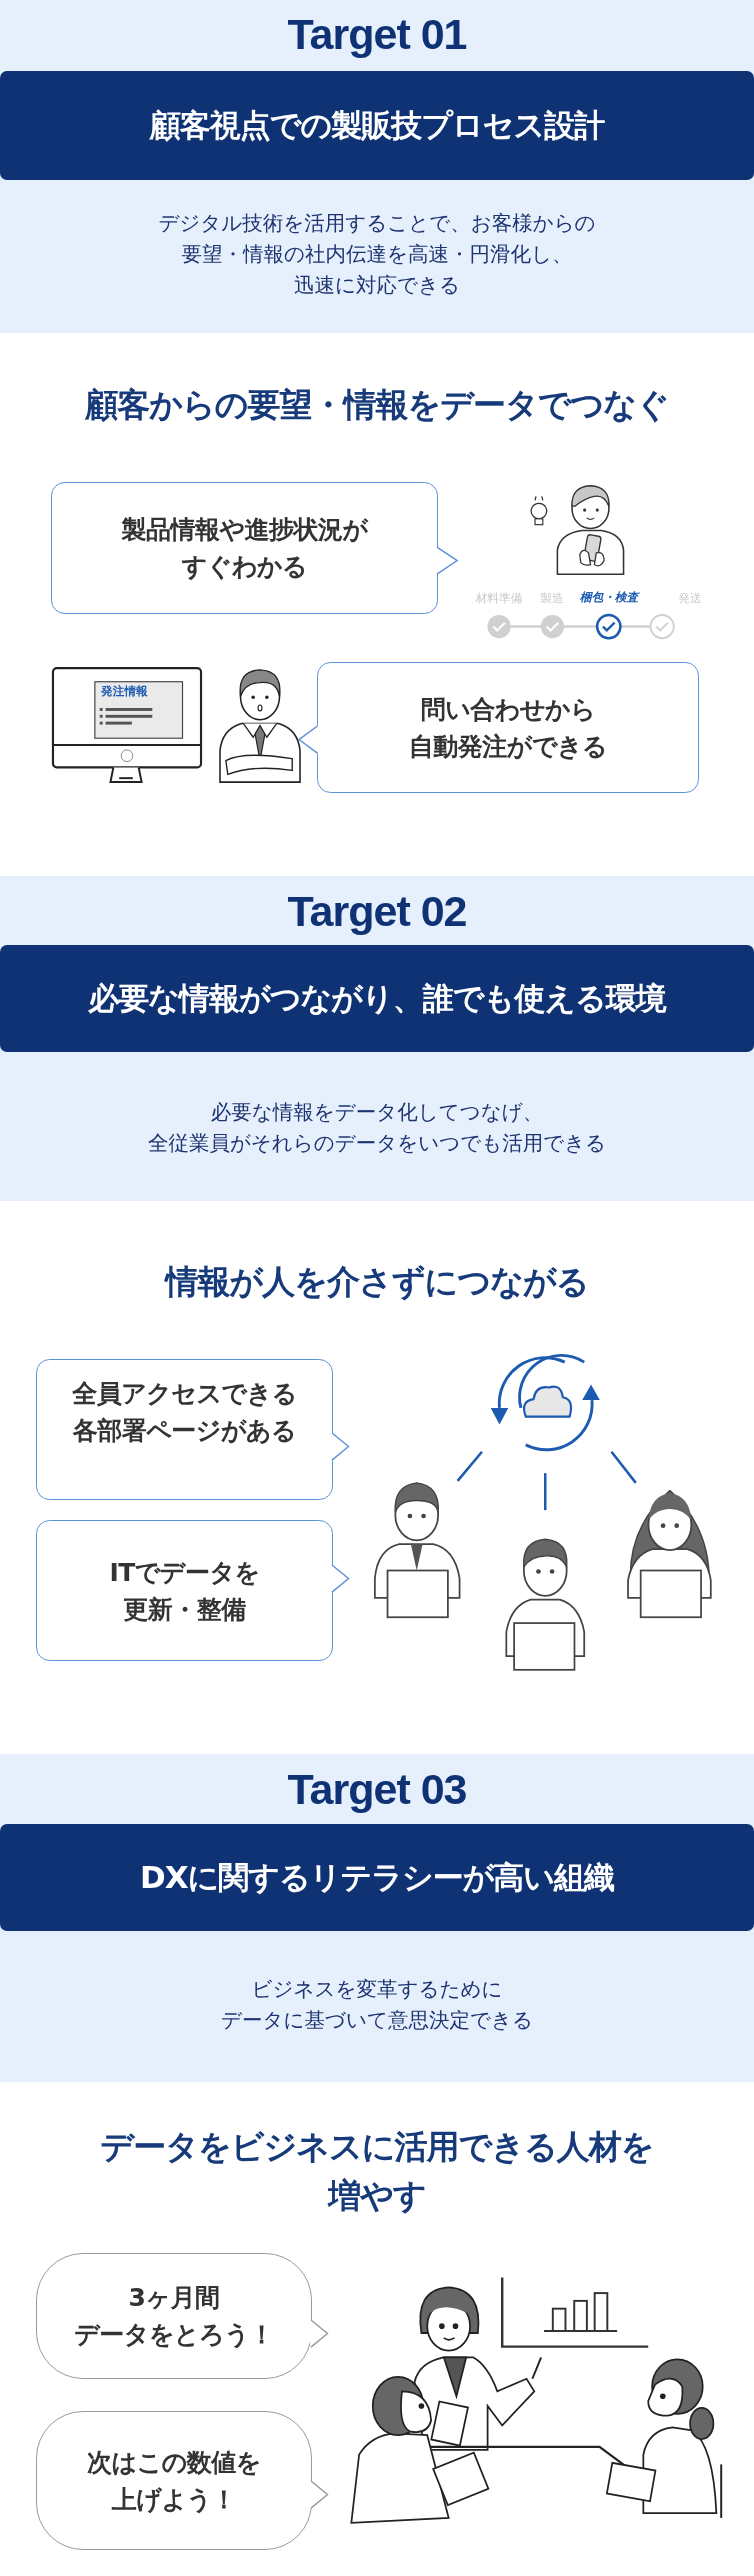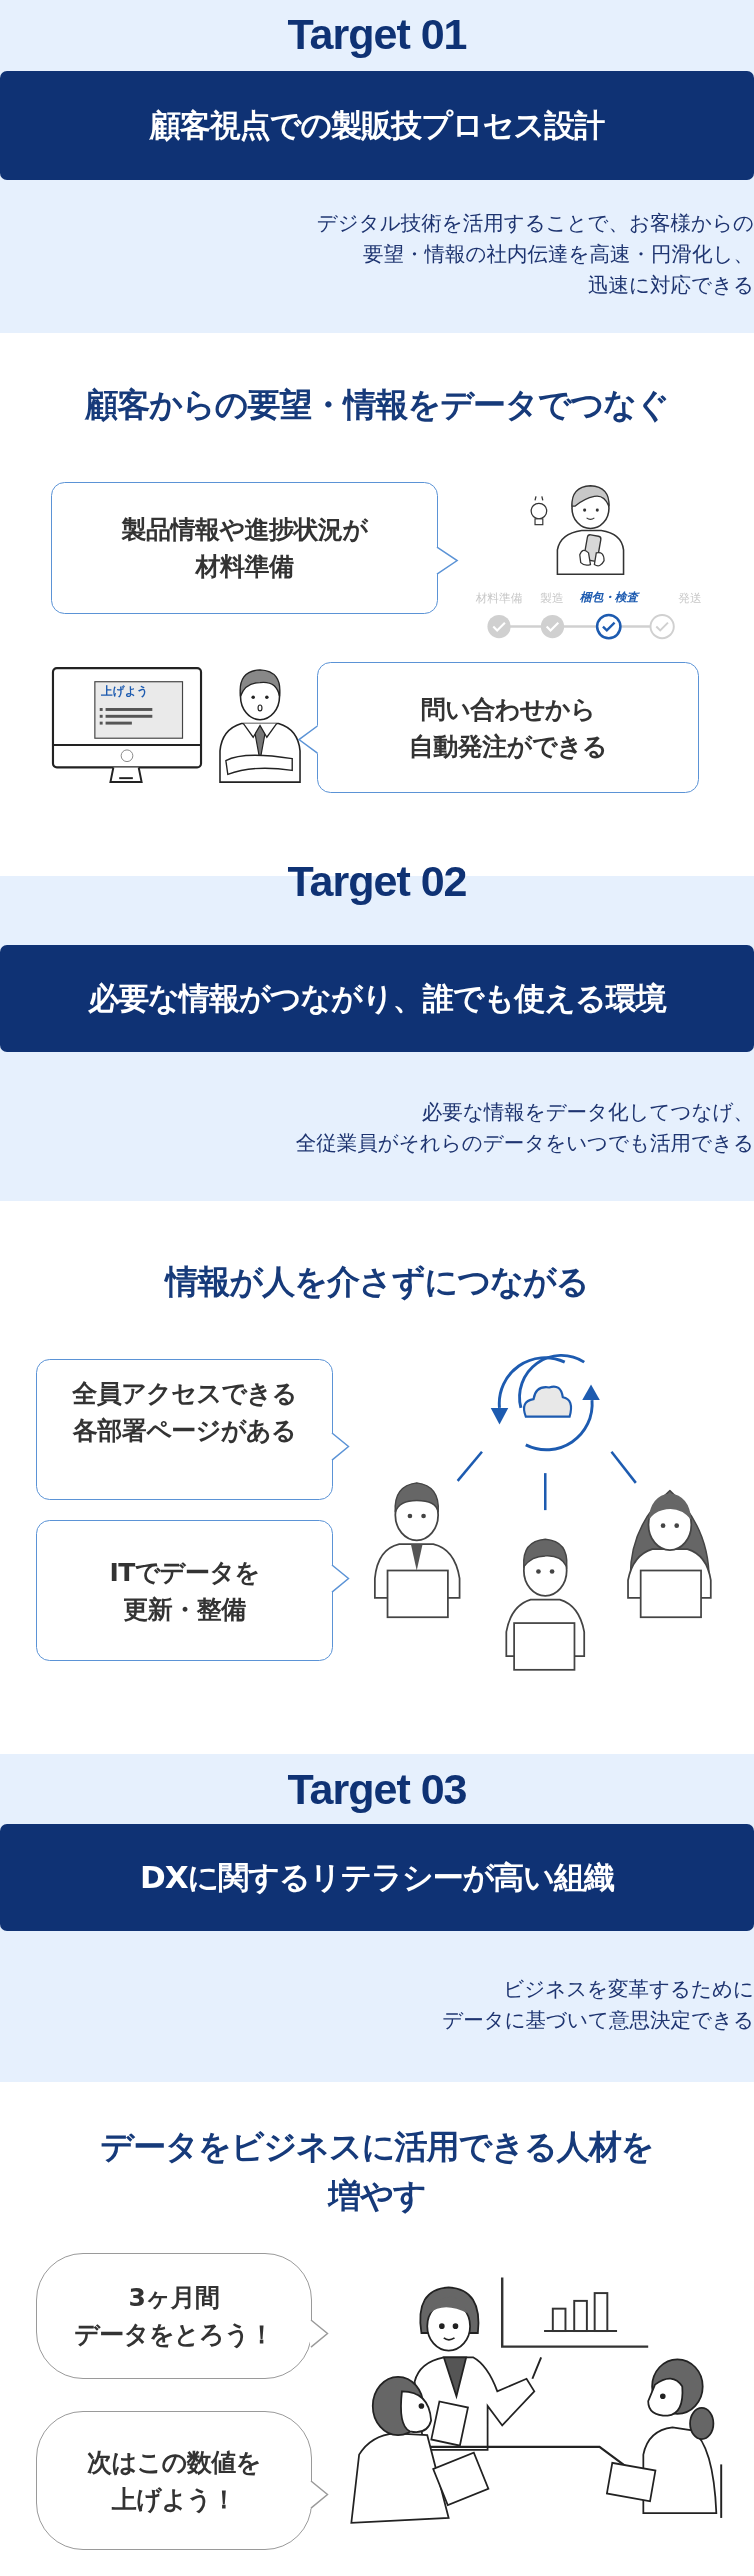--- a/index.html
+++ b/index.html
@@ -4,21 +4,21 @@
 <style>
   html, body { margin:0; padding:0; }
   body { width:754px; height:2576px; position:relative; background:#ffffff; overflow:hidden;
          font-family:"DejaVu Sans","Liberation Sans",sans-serif; }
   .abs { position:absolute; }
   .target-sec { position:absolute; left:0; width:754px; background:#e6f0fd; }
   .target-label { position:absolute; left:0; width:754px; text-align:center; color:#0f3274;
                   font-family:"Liberation Sans",sans-serif; font-weight:bold; font-size:43px; letter-spacing:-1px; }
   .band { position:absolute; left:0; width:754px; background:#0f3274; display:flex; align-items:center; justify-content:center;border-radius:7px; }
   .band-title { color:#ffffff; font-weight:bold; font-size:31px; text-align:center; letter-spacing:-1px; white-space:nowrap; }
-  .desc { position:absolute; left:0; width:754px; text-align:right; color:#1e3470; font-size:20.5px; line-height:31px; }
+  .desc { position:absolute; left:0; width:754px; text-align:center; color:#1e3470; font-size:20.5px; line-height:31px; }
   .heading { position:absolute; left:0; width:754px; text-align:center; color:#163a7a; font-weight:bold; font-size:33px; line-height:49px; letter-spacing:-1px; }
   .bubble { position:absolute; box-sizing:border-box; background:#fff; border:1.5px solid #5b93d6; border-radius:13.6px;
             display:flex; align-items:center; justify-content:center; text-align:center; }
   .bubble.grey { border-color:#9a9a9a; border-radius:47px; }
   .bubble-text { color:#333333; font-weight:bold; font-size:25px; line-height:37px; white-space:pre-line; letter-spacing:-0.5px; }
   .tail { position:absolute; }
   svg { position:absolute; overflow:visible; }
   .step-label { position:absolute; font-size:11.7px; color:#c8c8c8; text-align:center; width:68px; white-space:nowrap; }
   .step-label.active { color:#1d5bb0; font-weight:bold; }
 </style>
@@ -35,21 +35,21 @@
     <div>デジタル技術を活用することで、お客様からの</div>
     <div>要望・情報の社内伝達を高速・円滑化し、</div>
     <div>迅速に対応できる</div>
   </div>
 </section>
 
 <div class="heading" style="top:380px;">顧客からの要望・情報をデータでつなぐ</div>
 
 <div class="bubble" style="left:51px;top:482px;width:387px;height:132px;">
   <span class="bubble-text">製品情報や進捗状況が
-材料準備</span>
+すぐわかる</span>
 </div>
 <svg class="tail" style="left:436px;top:546px;" width="25" height="33" viewBox="0 0 26 34">
   <polygon points="0,0 22,15 0,30" fill="#fff"></polygon>
   <polyline points="1,1 22,15 1,29" fill="none" stroke="#5b93d6" stroke-width="1.5"></polyline>
 </svg>
 
 <svg style="left:526px;top:477px;" width="127" height="107" viewBox="0 0 130 110">
 
   <g>
     <circle cx="13" cy="35" r="8" fill="#fff" stroke="#333" stroke-width="1.3"></circle>
@@ -107,21 +107,21 @@
     <rect x="49" y="49" width="3" height="3" fill="#555"></rect>
       <rect x="55" y="49" width="48" height="3" fill="#555"></rect>
     <rect x="49" y="56" width="3" height="3" fill="#555"></rect>
       <rect x="55" y="56" width="27" height="3" fill="#555"></rect>
     <g>
         <circle cx="77" cy="91" r="6" fill="none" stroke="#888" stroke-width="1"></circle>
       </g>
     <path d="M63,103 L60,118 L92,118 L89,103" fill="#fff" stroke="#222" stroke-width="2"></path>
     <line x1="69" y1="114" x2="83" y2="114" stroke="#222" stroke-width="2"></line>
   </svg>
-  <div class="abs" style="left:49px;top:16.6px;font-size:11.7px;font-weight:bold;color:#1d5bb0;">上げよう</div>
+  <div class="abs" style="left:49px;top:16.6px;font-size:11.7px;font-weight:bold;color:#1d5bb0;">発注情報</div>
 </div>
 
 <svg style="left:214px;top:665px;" width="93" height="122" viewBox="0 0 95 125">
   <path d="M6,120 L6,88 Q8,66 28,60 L66,60 Q86,66 88,88 L88,120 Z" fill="#fff" stroke="#222" stroke-width="1.6"></path>
   <path d="M40,60 L47,98 L54,60 Z" fill="#777" stroke="#222" stroke-width="1.2"></path>
   <path d="M30,60 L40,74 L47,62 L54,74 L64,60" fill="#fff" stroke="#222" stroke-width="1.3"></path>
   <path d="M12,98 Q30,88 80,96 L80,108 Q40,102 14,112 Z" fill="#fff" stroke="#222" stroke-width="1.4"></path>
   <ellipse cx="47" cy="32" rx="20" ry="24" fill="#fff" stroke="#222" stroke-width="1.6"></ellipse>
   <path d="M27,32 Q24,6 47,5 Q70,6 67,32 Q64,16 47,18 Q32,18 27,32 Z" fill="#888" stroke="#222" stroke-width="1.4"></path>
   <circle cx="40" cy="33" r="1.8" fill="#222"></circle>
@@ -133,21 +133,21 @@
   <span class="bubble-text">問い合わせから
 自動発注ができる</span>
 </div>
 <svg class="tail" style="left:297px;top:725px;" width="23.4" height="33" viewBox="0 0 24 34">
   <polygon points="22,0 2,15 22,30" fill="#fff"></polygon>
   <polyline points="21,1 2,15 21,29" fill="none" stroke="#5b93d6" stroke-width="1.5"></polyline>
 </svg>
 
 <section>
   <div class="target-sec" style="top:876px;height:325px;"></div>
-  <div class="target-label" style="top:857px;">Target 02</div>
+  <div class="target-label" style="top:887px;">Target 02</div>
   <div class="band" style="top:945px;height:107px;">
     <span class="band-title">必要な情報がつながり、誰でも使える環境</span>
   </div>
   <div class="desc" style="top:1097px;">
     <div>必要な情報をデータ化してつなげ、</div>
     <div>全従業員がそれらのデータをいつでも活用できる</div>
   </div>
 </section>
 
 <div class="heading" style="top:1257px;">情報が人を介さずにつながる</div>

